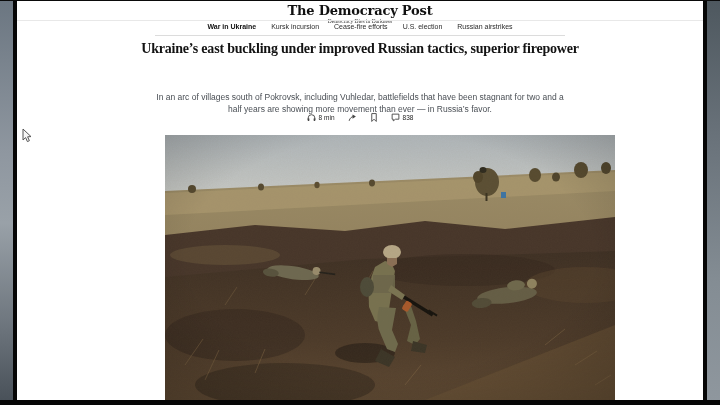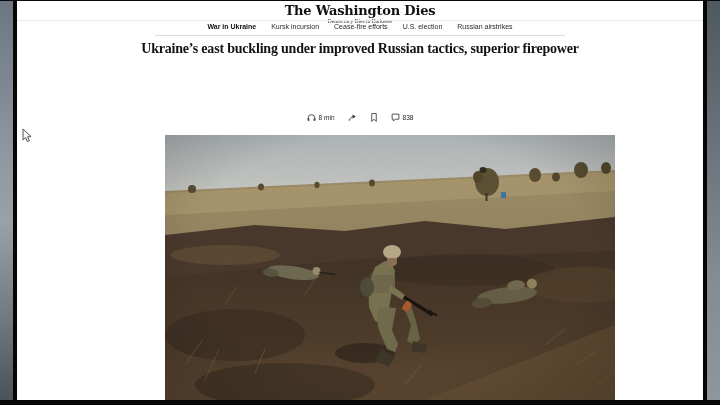--- a/index.html
+++ b/index.html
@@ -39,38 +39,39 @@
 <body>
 
 <div id="stage">
   <div id="top-line"></div>
   <div class="edge-strip" id="edge-left"></div>
   <div class="edge-strip" id="edge-right"></div>
 
   <div id="page">
 
     <div id="masthead">
-      <div class="title">The Washington Dies</div>
+      <div class="title">The Democracy Post</div>
       <div class="tagline">Democracy Dies in Darkness</div>
     </div>
 
     <div class="hairline" style="top:19px;"></div>
 
     <div id="nav-row">
       <span class="nav-item active">War in Ukraine</span>
       <span class="nav-item">Kursk incursion</span>
       <span class="nav-item">Cease-fire efforts</span>
       <span class="nav-item">U.S. election</span>
       <span class="nav-item">Russian airstrikes</span>
     </div>
 
     <div id="nav-underline"></div>
 
     <h1 id="headline" style="margin:0;">Ukraine’s east buckling under improved Russian tactics, superior firepower</h1>
 
+    <p id="deck" style="margin:0;">In an arc of villages south of Pokrovsk, including Vuhledar, battlefields that have been stagnant for two and a half years are showing more movement than ever — in Russia’s favor.</p>
 
     <div id="toolbar">
       <span class="tool">
         <svg width="9" height="9" viewBox="0 0 16 16">
           <path d="M2 12v-3a6 6 0 0 1 12 0v3" fill="none" stroke="#444" stroke-width="1.6"></path>
           <rect x="1.2" y="9.5" width="3" height="4.5" rx="1" fill="#444"></rect>
           <rect x="11.8" y="9.5" width="3" height="4.5" rx="1" fill="#444"></rect>
         </svg>
         <span class="tool-label">8 min</span>
       </span>

